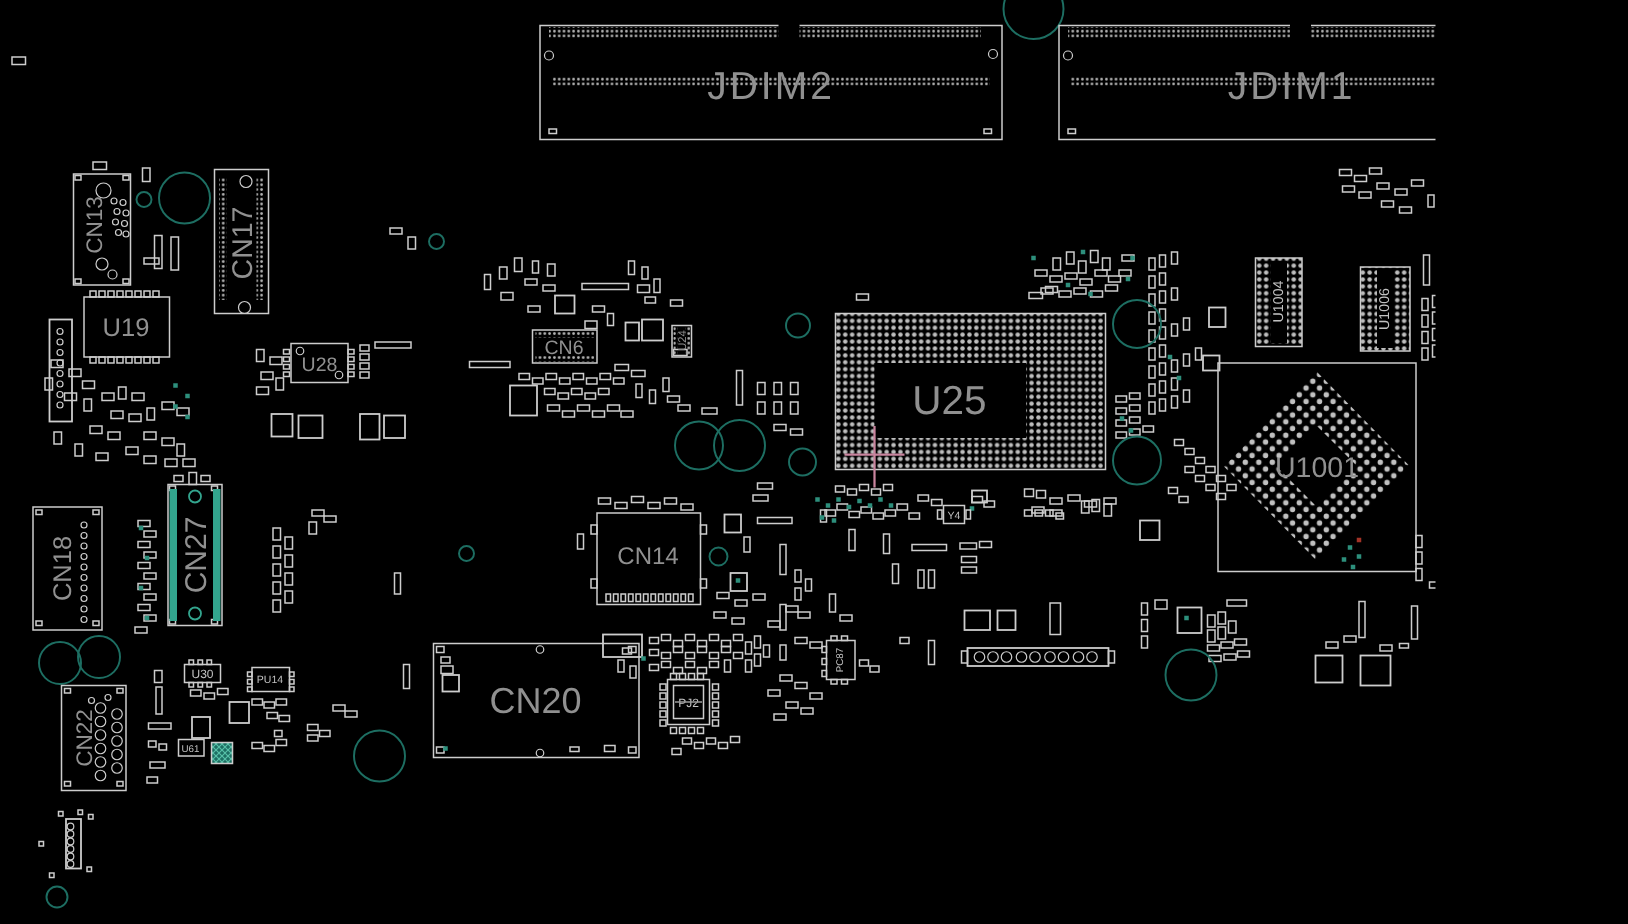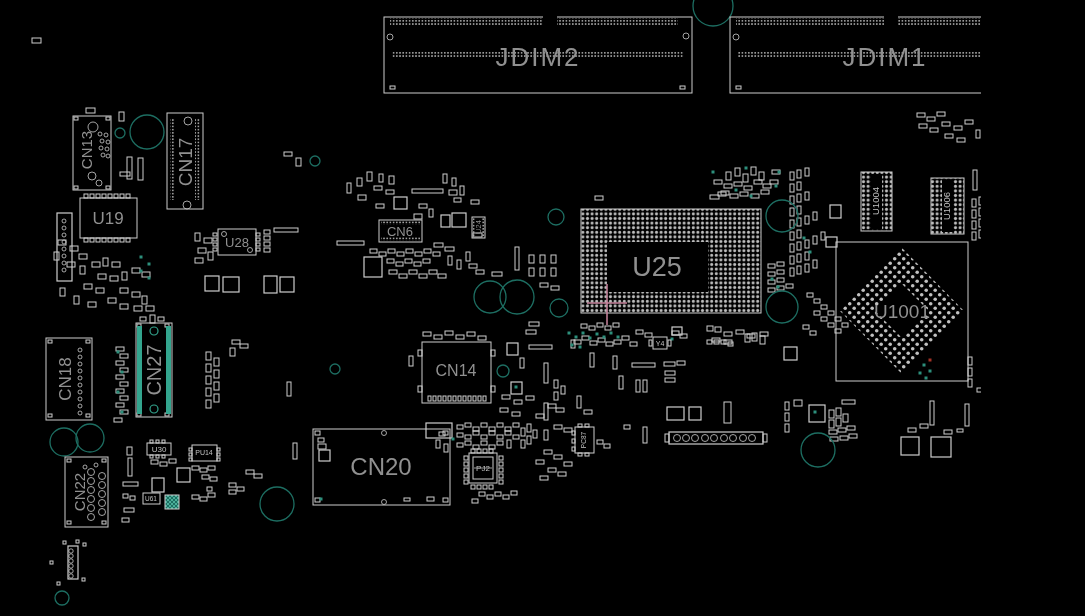--- a/index.html
+++ b/index.html
@@ -1,16 +1,16 @@
 <!DOCTYPE html>
 <html style="--background: #000000; --outline: #cdcdcd; --label: #909090; --label-bright: #c2c2c2; --hole: #1d6e62; --testpoint: #2d8f7c; --highlight: #33a58e; --crosshair: #c9849e; --red: #a33327;"><head>
 <meta charset="utf-8">
 <style>
   html,body{margin:0;padding:0;background:#000;}
-  .board{position:relative;width:957px;height:616px;background:var(--background,#000);overflow:hidden;padding-left:24px;}
+  .board{position:relative;width:957px;height:616px;background:var(--background,#000);overflow:hidden;}
   svg{display:block}
   .o{fill:none;stroke:var(--outline,#cdcdcd);stroke-width:1}
   .ob{fill:none;stroke:var(--outline,#cdcdcd);stroke-width:1.2}
   .padc{fill:none;stroke:var(--outline,#cdcdcd);stroke-width:0.8}
   .hole{fill:none;stroke:var(--hole,#1d6e62);stroke-width:1.3}
   .hlc{fill:none;stroke:var(--highlight,#33a58e);stroke-width:1.2}
   .tp{fill:var(--testpoint,#2d8f7c)}
   .red{fill:var(--red,#a33327)}
   .blk{fill:var(--background,#000)}
   .hl{fill:var(--highlight,#33a58e)}

